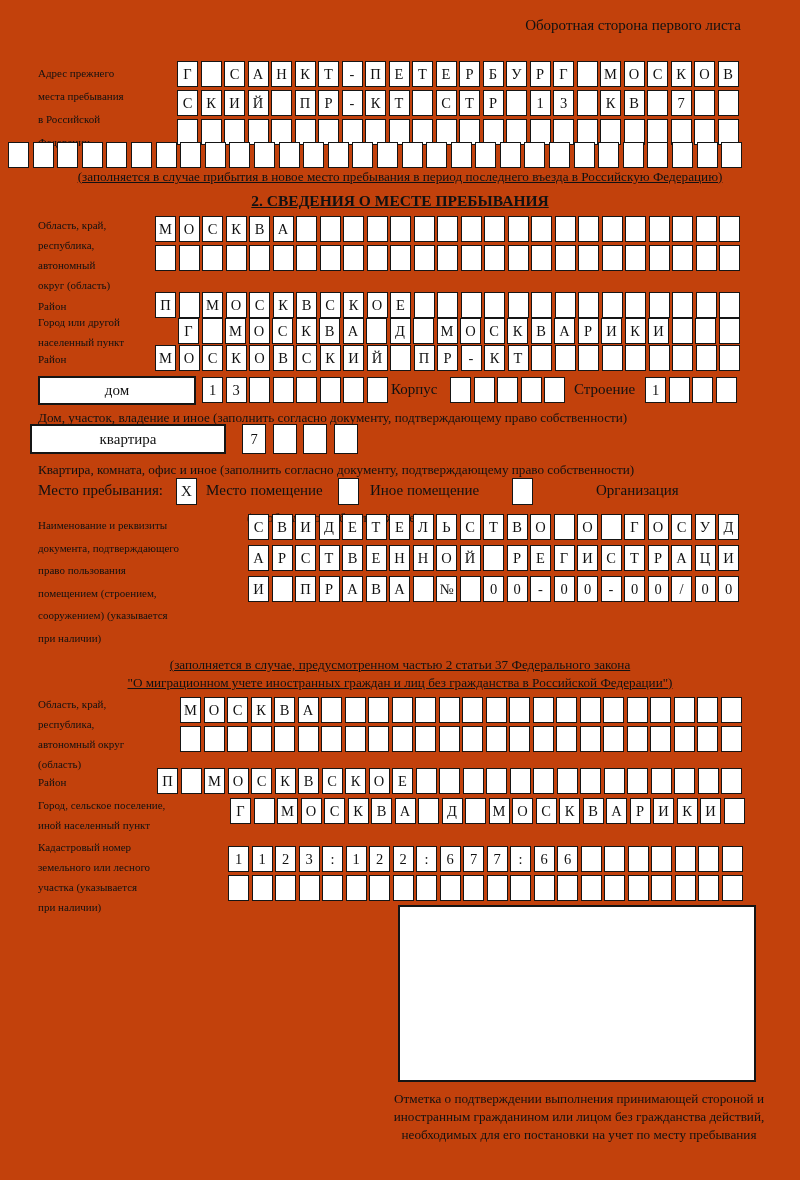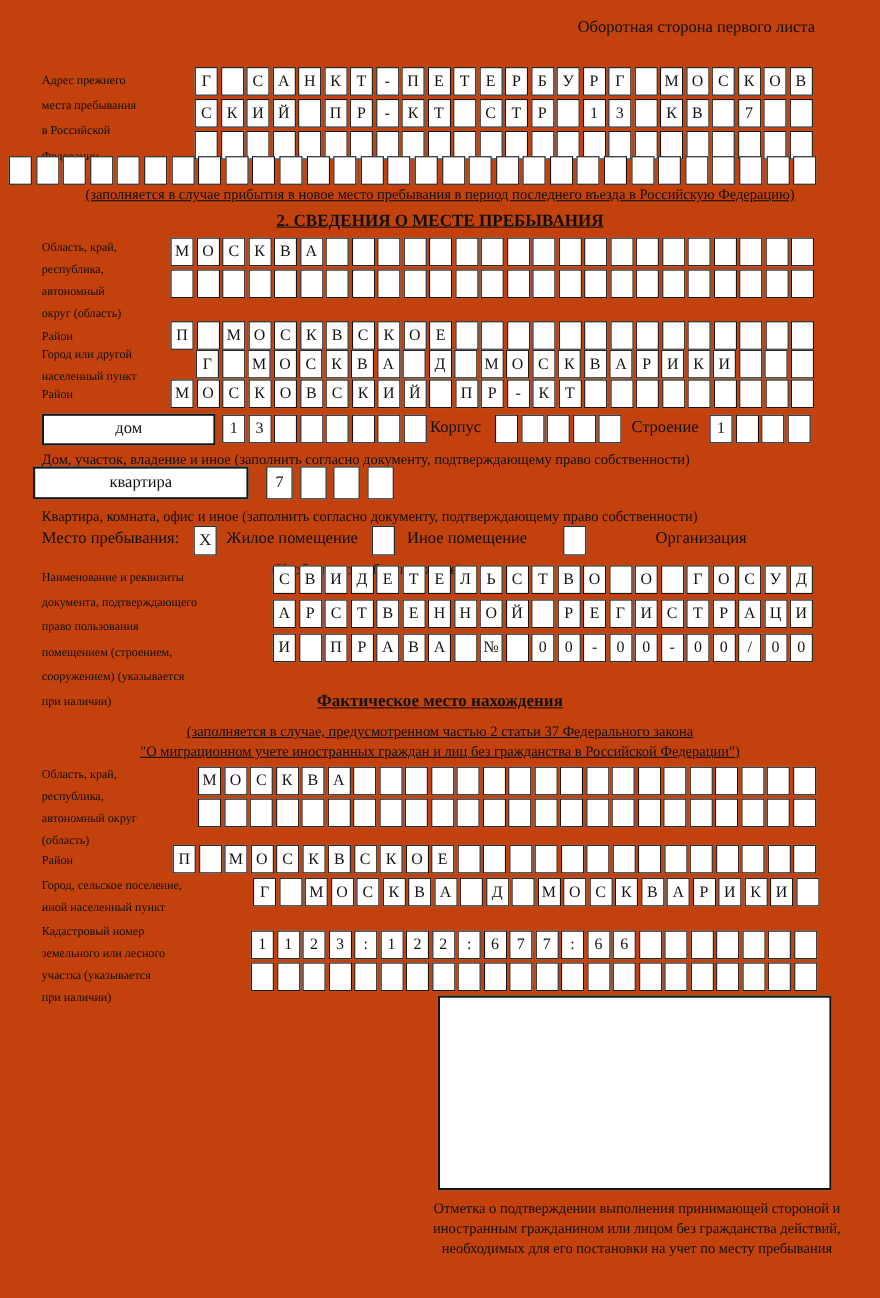--- a/index.html
+++ b/index.html
@@ -334,21 +334,21 @@
   <div class="cells big" style="left:242px;top:424px;gap:6.5px;">
       <div class="cell">7</div>
       <div class="cell"></div>
       <div class="cell"></div>
       <div class="cell"></div>
     </div>
   <div class="abs small" style="left:38px;top:461px;">Квартира, комната, офис и иное (заполнить согласно документу, подтверждающему право собственности)</div>
 
   <div class="abs" style="left:38px;top:482px;font-size:15px;">Место пребывания:</div>
   <div class="cbox" style="left:176px;top:478px;">X</div>
-  <div class="abs" style="left:206px;top:482px;font-size:15px;">Жилое помещение</div>
+  <div class="abs" style="left:206px;top:482px;font-size:15px;">Место помещение</div>
   <div class="cbox" style="left:338px;top:478px;"></div>
   <div class="abs" style="left:370px;top:482px;font-size:15px;">Иное помещение</div>
   <div class="cbox" style="left:512px;top:478px;"></div>
   <div class="abs" style="left:556px;top:482px;font-size:15px;margin-left:40px;">Организация</div>
   <div class="abs small" style="left:247px;top:509px;">(Необходимо выбрать нужное)</div>
 
   <div class="lbl" style="left:38px;top:514px;line-height:22.5px;">Наименование и реквизиты
 документа, подтверждающего
 право пользования
 помещением (строением,
@@ -417,21 +417,20 @@
       <div class="cell">0</div>
       <div class="cell">0</div>
       <div class="cell">-</div>
       <div class="cell">0</div>
       <div class="cell">0</div>
       <div class="cell">/</div>
       <div class="cell">0</div>
       <div class="cell">0</div>
     </div>
 
-  <div class="centerline bold" style="top:629px;font-size:15.5px;">Фактическое место нахождения</div>
   <div class="centerline small" style="top:656px;">(заполняется в случае, предусмотренном частью 2 статьи 37 Федерального закона</div>
   <div class="centerline small" style="top:674px;">"О миграционном учете иностранных граждан и лиц без гражданства в Российской Федерации")</div>
 
   <div class="lbl" style="left:38px;top:694px;">Область, край,
 республика,
 автономный округ
 (область)</div>
   <div class="cells" style="left:180px;top:697px;">
       <div class="cell">М</div>
       <div class="cell">О</div>

